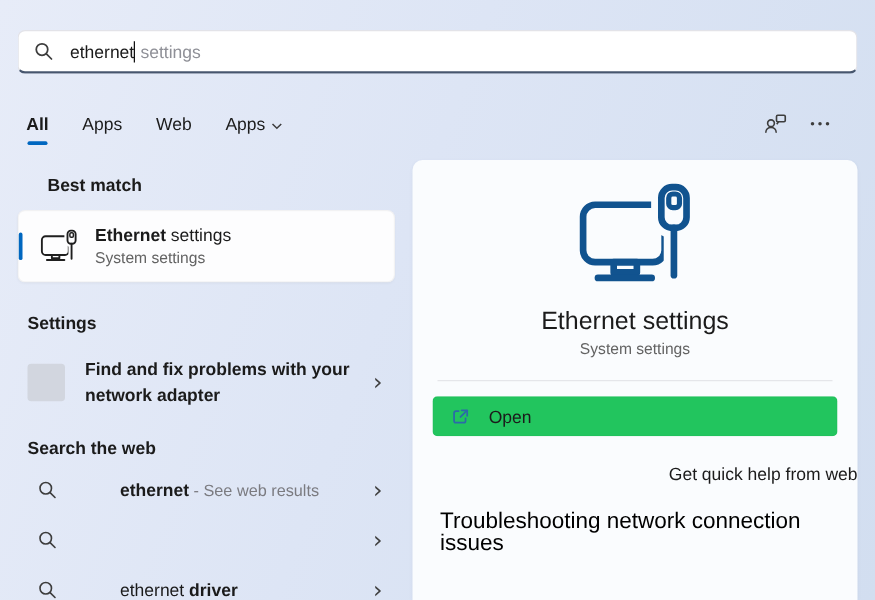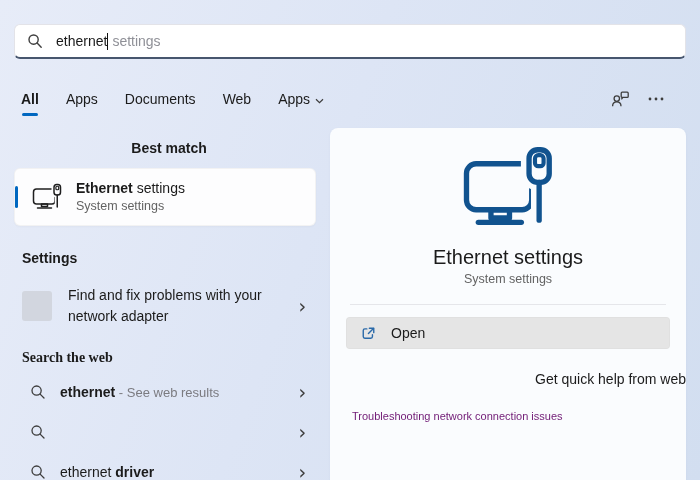--- a/index.html
+++ b/index.html
@@ -26,79 +26,78 @@
   .tab.active { font-weight:bold; }
   .tab.active::after {
     content:""; position:absolute; left:50%; transform:translateX(-50%);
     bottom:-7px; width:16px; height:3px; border-radius:2px; background:#0067c0;
   }
   .tab .chev-down { margin-left:5px; }
   .tab-icons { margin-left:auto; display:flex; align-items:center; gap:18px; padding-right:16px; }
   
   .left-col { position:absolute; left:14px; top:130px; width:302px; }
   .sec-h { font-weight:bold; font-size:14px; padding-left:8px; line-height:20px; }
-  .h-bm { margin:8px 3px 10px;text-align:center; }
+  .h-bm { margin:8px 16px 10px; }
   .h-set { margin:22px 0 8px; }
-  .h-web { margin:12px 0 4px;font-family:Liberation Serif, serif; }
+  .h-web { margin:12px 0 4px; }
   .bm-card {
     position:relative; height:58px; background:#fdfdfe; border:1px solid rgba(0,0,0,0.045);
     border-radius:6px; display:flex; align-items:center; padding-left:17px;
     box-shadow:0 1px 2px rgba(0,0,0,0.03);
   }
   .bm-accent { position:absolute; left:0; top:50%; transform:translateY(-50%); width:3px; height:22px; border-radius:2px; background:#0067c0; }
   .bm-icon { width:30px; height:28px; margin-right:14px; flex:0 0 auto; }
   .bm-title { line-height:19px; }
   .bm-sub { color:#636363; font-size:12.5px; line-height:17px; }
   .row { display:flex; align-items:center; padding:0 10px 0 8px; }
   .row .chev-r { margin-left:auto; color:#404040; font-size:19px; line-height:14px; font-family:"DejaVu Sans",sans-serif; }
   .set-row { height:60px; margin-top:2px; }
   .ph-square { width:30px; height:30px; background:#d2d6df; border-radius:3px; margin-right:16px; flex:0 0 auto; }
-  .set-label { width:214px; line-height:21px; }
-  .web-row { height:40px; }
+  .set-label { width:214px; line-height:21px;font-weight:bold; }
+  .web-row { height:40px;gap:36px; }
   .web-row .mag { width:16px; height:16px; margin:0 14px 0 8px; flex:0 0 auto; }
   .t-strong { font-weight:bold; }
   .t-gray { color:#7b7b80; font-size:13px; }
   
   .panel {
     position:absolute; left:330px; top:128px; width:356px; height:352px;
     background:#fafcfe; border-radius:8px 8px 0 0; text-align:center;
     box-shadow:0 1px 3px rgba(60,80,120,0.05);
     padding-top:18px;
   }
   .panel .big-icon { width:92px; height:86px; display:inline-block; }
   .p-title { font-size:20px; line-height:28px; margin-top:8px; font-weight:normal; }
   .p-sub { color:#636363; font-size:12.5px; line-height:17px; }
   .p-divider { border-top:1px solid #e5e6ea; margin:16px 20px 0; }
   .open-row {
-    margin:12px 16px 0; height:32px; background:#e5e5e5; border-radius:4px;
+    margin:12px 16px 0; height:32px; background:#22c55e; border-radius:4px;
     display:flex; align-items:center; text-align:left; padding-left:14px;
     border:1px solid rgba(0,0,0,0.02);
   }
   .open-row .open-ic { width:15px; height:15px; margin-right:15px; }
   .p-quick { text-align:right; margin:20px 0 0 22px; line-height:20px; }
-  .p-trouble { text-align:left; margin:18px 0 0 22px; line-height:18px; color:#701a75; font-size:11px; }
+  .p-trouble { text-align:left; margin:18px 0 0 22px; line-height:18px; color:#000000; font-size:18px; }
   svg { display:block; }
 </style>
 </head>
 <body>
 
 <div class="search-bar">
   <svg class="mag" viewBox="0 0 16 16" fill="none" stroke="#3d3d3d" stroke-width="1.4">
     <circle cx="6.6" cy="6.6" r="4.6"></circle>
       <line x1="10.1" y1="10.1" x2="14.2" y2="14.2" stroke-linecap="round"></line>
   </svg>
   <span class="q-text">ethernet</span>
     <span class="caret"></span>
     <span class="q-suggest">settings</span>
 </div>
 
 <div class="tab-bar">
   <span class="tab active">All</span>
   <span class="tab">Apps</span>
-  <span class="tab">Documents</span>
   <span class="tab">Web</span>
   <span class="tab">
     <span>Apps</span><span class="chev-down"><svg width="9" height="6" viewBox="0 0 9 6" fill="none" stroke="#3d3d3d" stroke-width="1.2" style="display:inline">
           <path d="M1 1.2 L4.5 4.6 L8 1.2"></path>
         </svg></span>
   </span>
   <span class="tab-icons">
     <svg width="20" height="19" viewBox="0 0 20 19" fill="none" stroke="#3d3d3d" stroke-width="1.3">
       <circle cx="6.8" cy="8.6" r="2.7"></circle>
       <path d="M2.6 16.2 c0-2.7 1.9-4.3 4.2-4.3 s4.2 1.6 4.2 4.3"></path>

